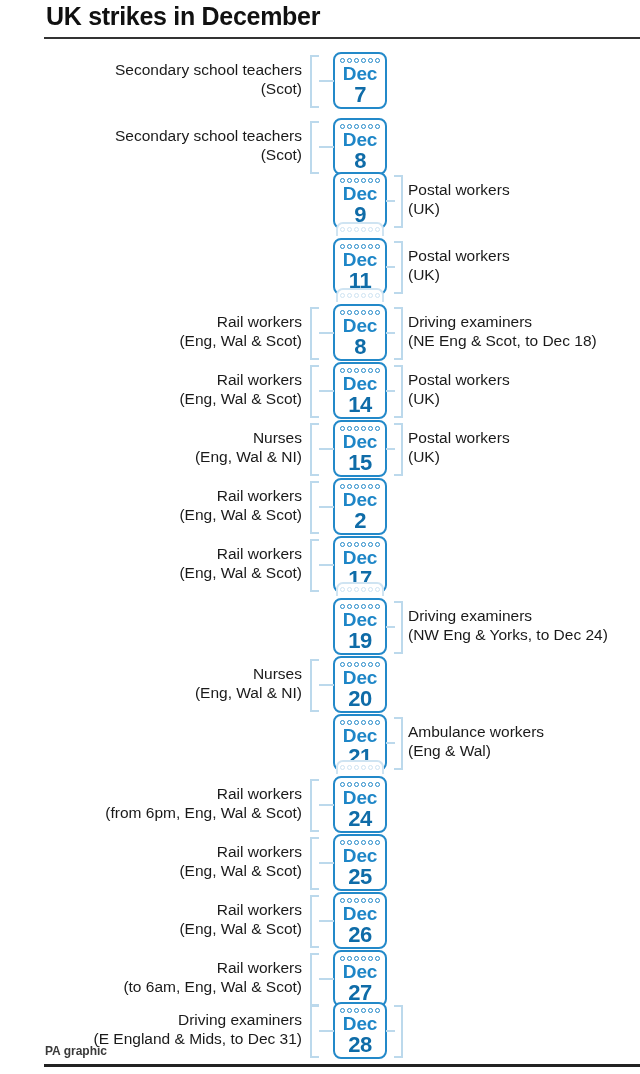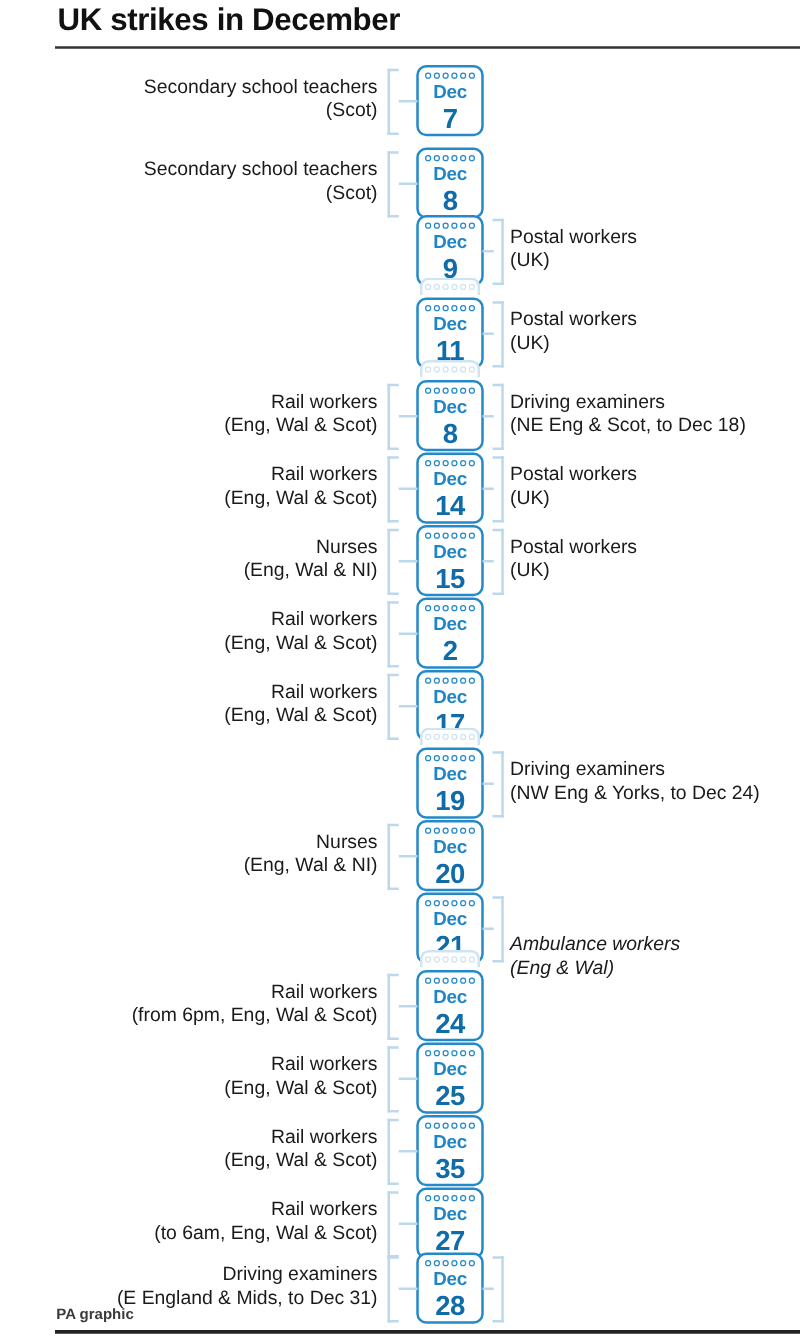--- a/index.html
+++ b/index.html
@@ -117,21 +117,21 @@
     height: 5px;
     border: 1px solid #2389c9;
     border-radius: 50%;
     box-sizing: border-box;
     background: #ffffff;
   }
   .card .mon {
     position: absolute;
     left: 0; right: 0;
     top: 10px;
-    font-size: 15px;
+    font-size: 19px;
     font-weight: bold;
     color: #1e86c7;
     letter-spacing: -0.2px;
     line-height: 20px;
   }
   .card .day {
     position: absolute;
     left: 0; right: 0;
     top: 28px;
     font-size: 22px;
@@ -416,21 +416,21 @@
           <i></i>
           <i></i>
           <i></i>
           <i></i>
         </div>
         <div class="mon">Dec</div>
         <div class="day">21</div>
       </div>
       <div class="bracket right" style="top: 716.5px;"></div>
       <div class="stem right" style="top: 741.5px;"></div>
-      <div class="lbl right" style="top: 747px; font-style: italic;">Ambulance workers
+      <div class="lbl right" style="top: 723px;">Ambulance workers
 (Eng &amp; Wal)</div>
       <div class="ghost" style="top: 760px;">
         <div class="rings">
           <i></i>
           <i></i>
           <i></i>
           <i></i>
           <i></i>
           <i></i>
         </div>
@@ -470,21 +470,21 @@
       <div class="card" style="top: 892px;">
         <div class="rings">
           <i></i>
           <i></i>
           <i></i>
           <i></i>
           <i></i>
           <i></i>
         </div>
         <div class="mon">Dec</div>
-        <div class="day">35</div>
+        <div class="day">26</div>
       </div>
       <div class="bracket left" style="top: 894.5px;"></div>
       <div class="stem left" style="top: 919.5px;"></div>
       <div class="lbl left" style="top: 901px;">Rail workers
 (Eng, Wal &amp; Scot)</div>
       <div class="card" style="top: 950px;">
         <div class="rings">
           <i></i>
           <i></i>
           <i></i>

